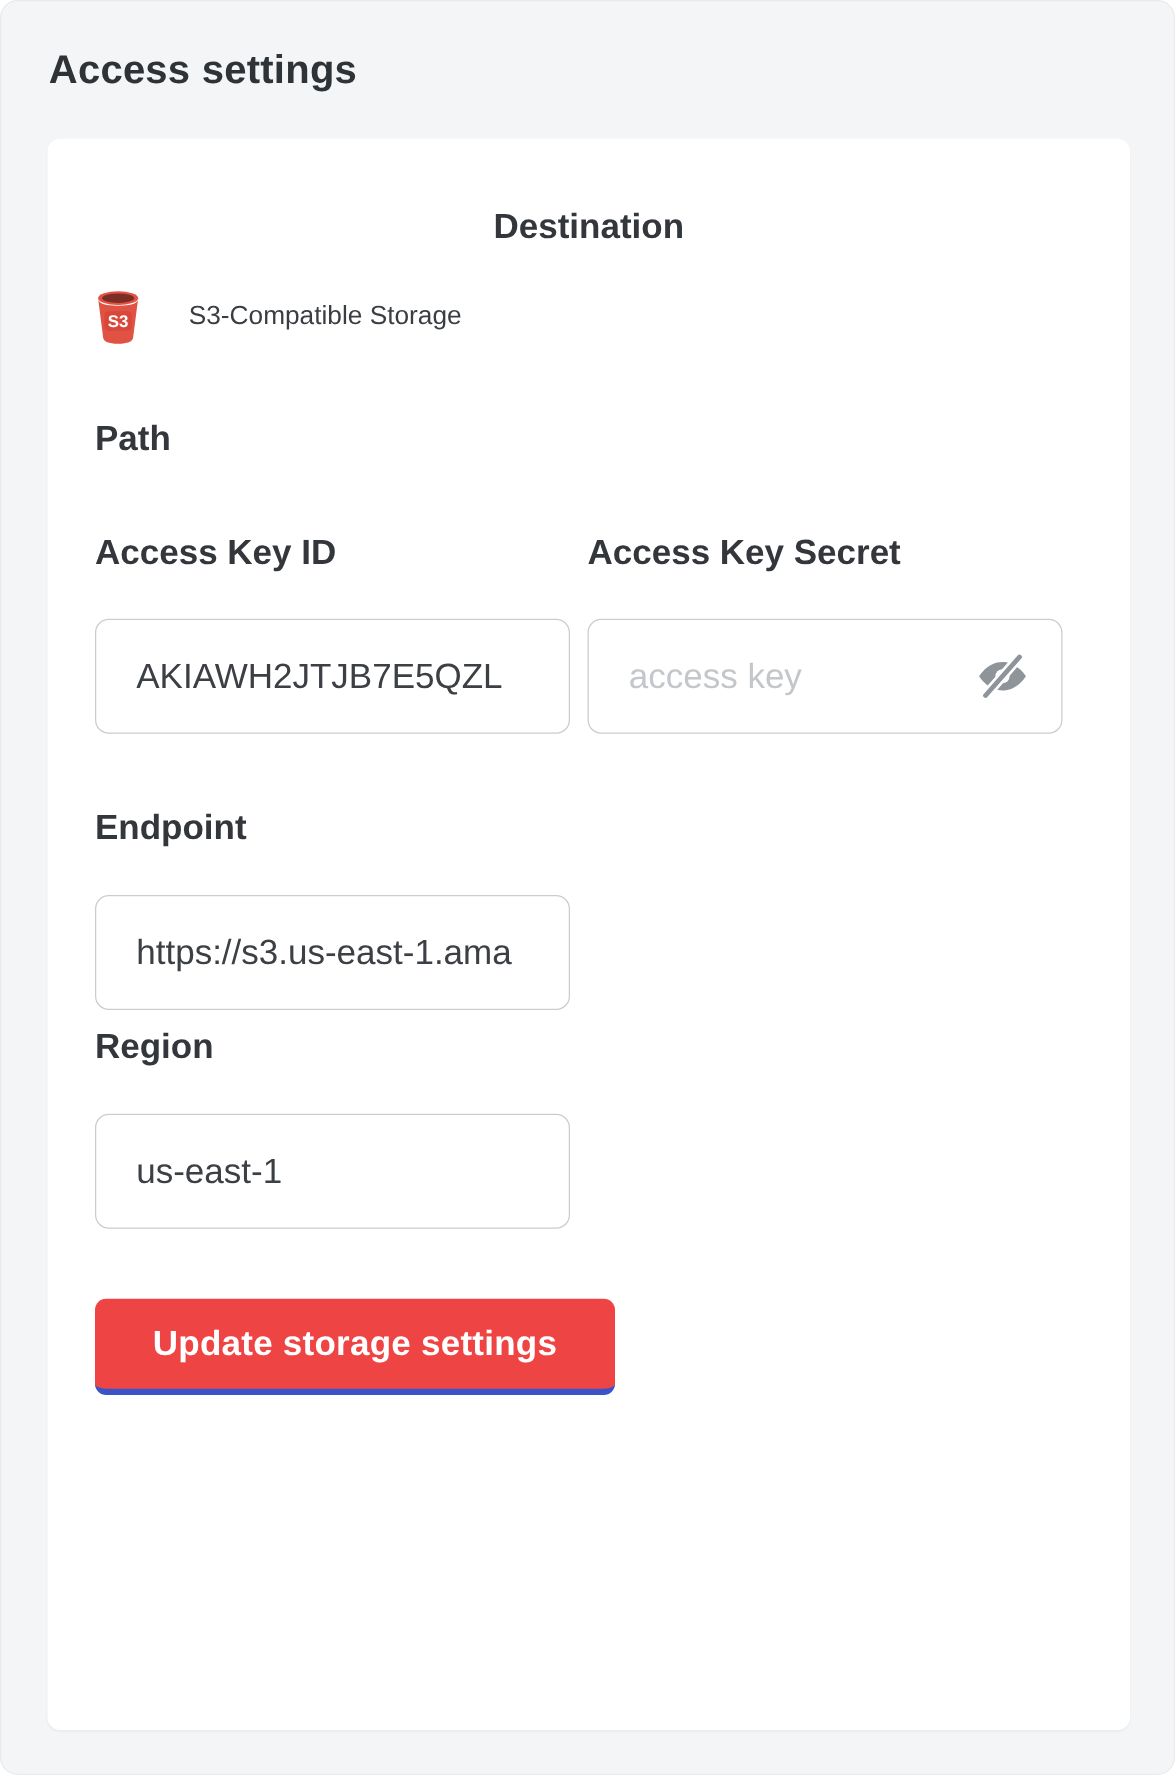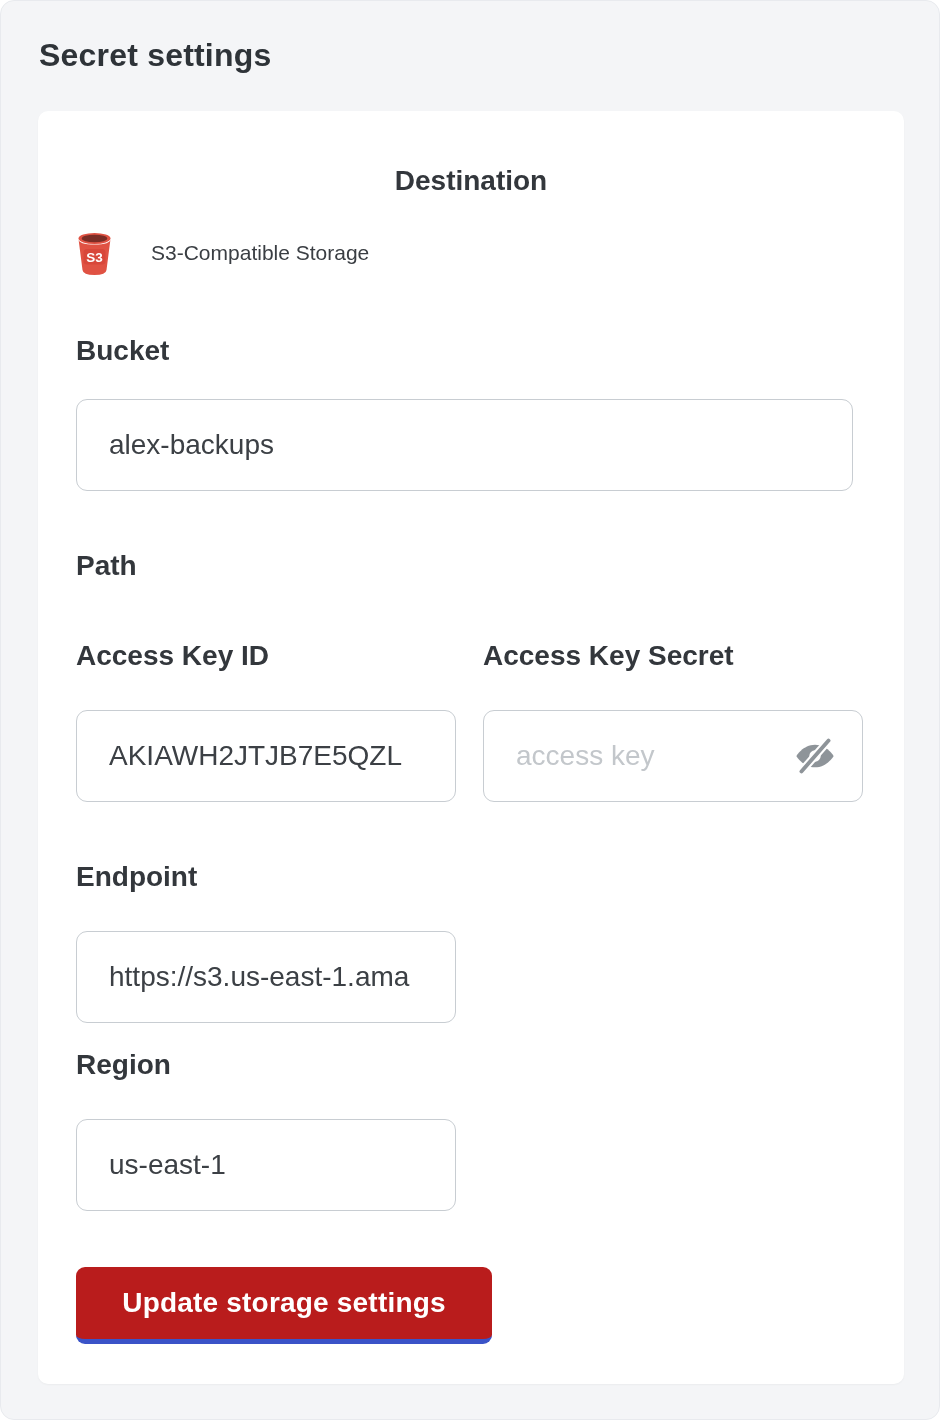--- a/index.html
+++ b/index.html
@@ -76,21 +76,21 @@
     font-family: "Liberation Sans", "DejaVu Sans", sans-serif;
     font-size: 28px;
     color: #3c4045;
     background: #ffffff;
     outline: none;
   }
   .text-input::placeholder { color: #c3c7cb; opacity: 1; }
 
   .two-col {
     display: flex;
-    gap: 27px;
+    gap: 14px;
     margin-bottom: 60px;
   }
   .col { width: 380px; }
   .col .field-label { margin-bottom: 38px; white-space: nowrap; }
   .col .text-input { width: 100%; }
 
   .input-wrap { position: relative; width: 100%; }
   .input-wrap .text-input { padding-right: 62px; }
   .eye-btn {
     position: absolute;
@@ -117,57 +117,53 @@
     text-decoration: underline;
     text-underline-offset: 4px;
     cursor: pointer;
   }
 
   .submit-btn {
     display: block;
     margin-top: 56px;
     width: 416px;
     height: 77px;
-    background: #b91c1c;
+    background: #ef4444;
     border: none;
     border-bottom: 5px solid #3a53c8;
     border-radius: 9px;
     color: #ffffff;
     font-family: "Liberation Sans", "DejaVu Sans", sans-serif;
     font-size: 28px;
     font-weight: 700;
     cursor: pointer;
     letter-spacing: 0.2px;
   }
 </style>
 </head>
 <body>
 
 <div class="screen">
 
-  <h1 class="page-title">Secret settings</h1>
+  <h1 class="page-title">Access settings</h1>
 
   <div class="card">
 
     <div class="field-label dest-label">Destination</div>
     <div class="dest-row">
       <svg class="s3-icon" viewBox="0 0 37 45" aria-hidden="true">
         <path d="M2.5 8 Q2.5 13.5 18.5 13.5 Q34.5 13.5 34.5 8 L30.5 39 Q30 44 18.5 44 Q7 44 6.5 39 Z" fill="#e05243"></path>
         <ellipse cx="18.5" cy="7.5" rx="16" ry="5.5" fill="#e05243"></ellipse>
         <ellipse cx="18.5" cy="7.5" rx="12.8" ry="3.8" fill="#7b2d26"></ellipse>
         <rect x="7.5" y="18" width="22" height="15.5" rx="3.5" fill="#d8473a"></rect>
         <text x="18.5" y="30.5" font-size="13.5" font-weight="bold" fill="#ffffff" text-anchor="middle" font-family="Liberation Sans, DejaVu Sans, sans-serif">S3</text>
       </svg>
       <span class="dest-value">S3-Compatible Storage</span>
     </div>
 
-    <div class="section">
-      <div class="field-label">Bucket</div>
-      <input class="text-input" type="text" value="alex-backups" style="">
-    </div>
 
     <div class="section">
       <div class="field-label">Path</div>
     </div>
 
     <div class="two-col">
       <div class="col">
         <div class="field-label">Access Key ID</div>
         <input class="text-input" type="text" value="AKIAWH2JTJB7E5QZL" style="">
       </div>

